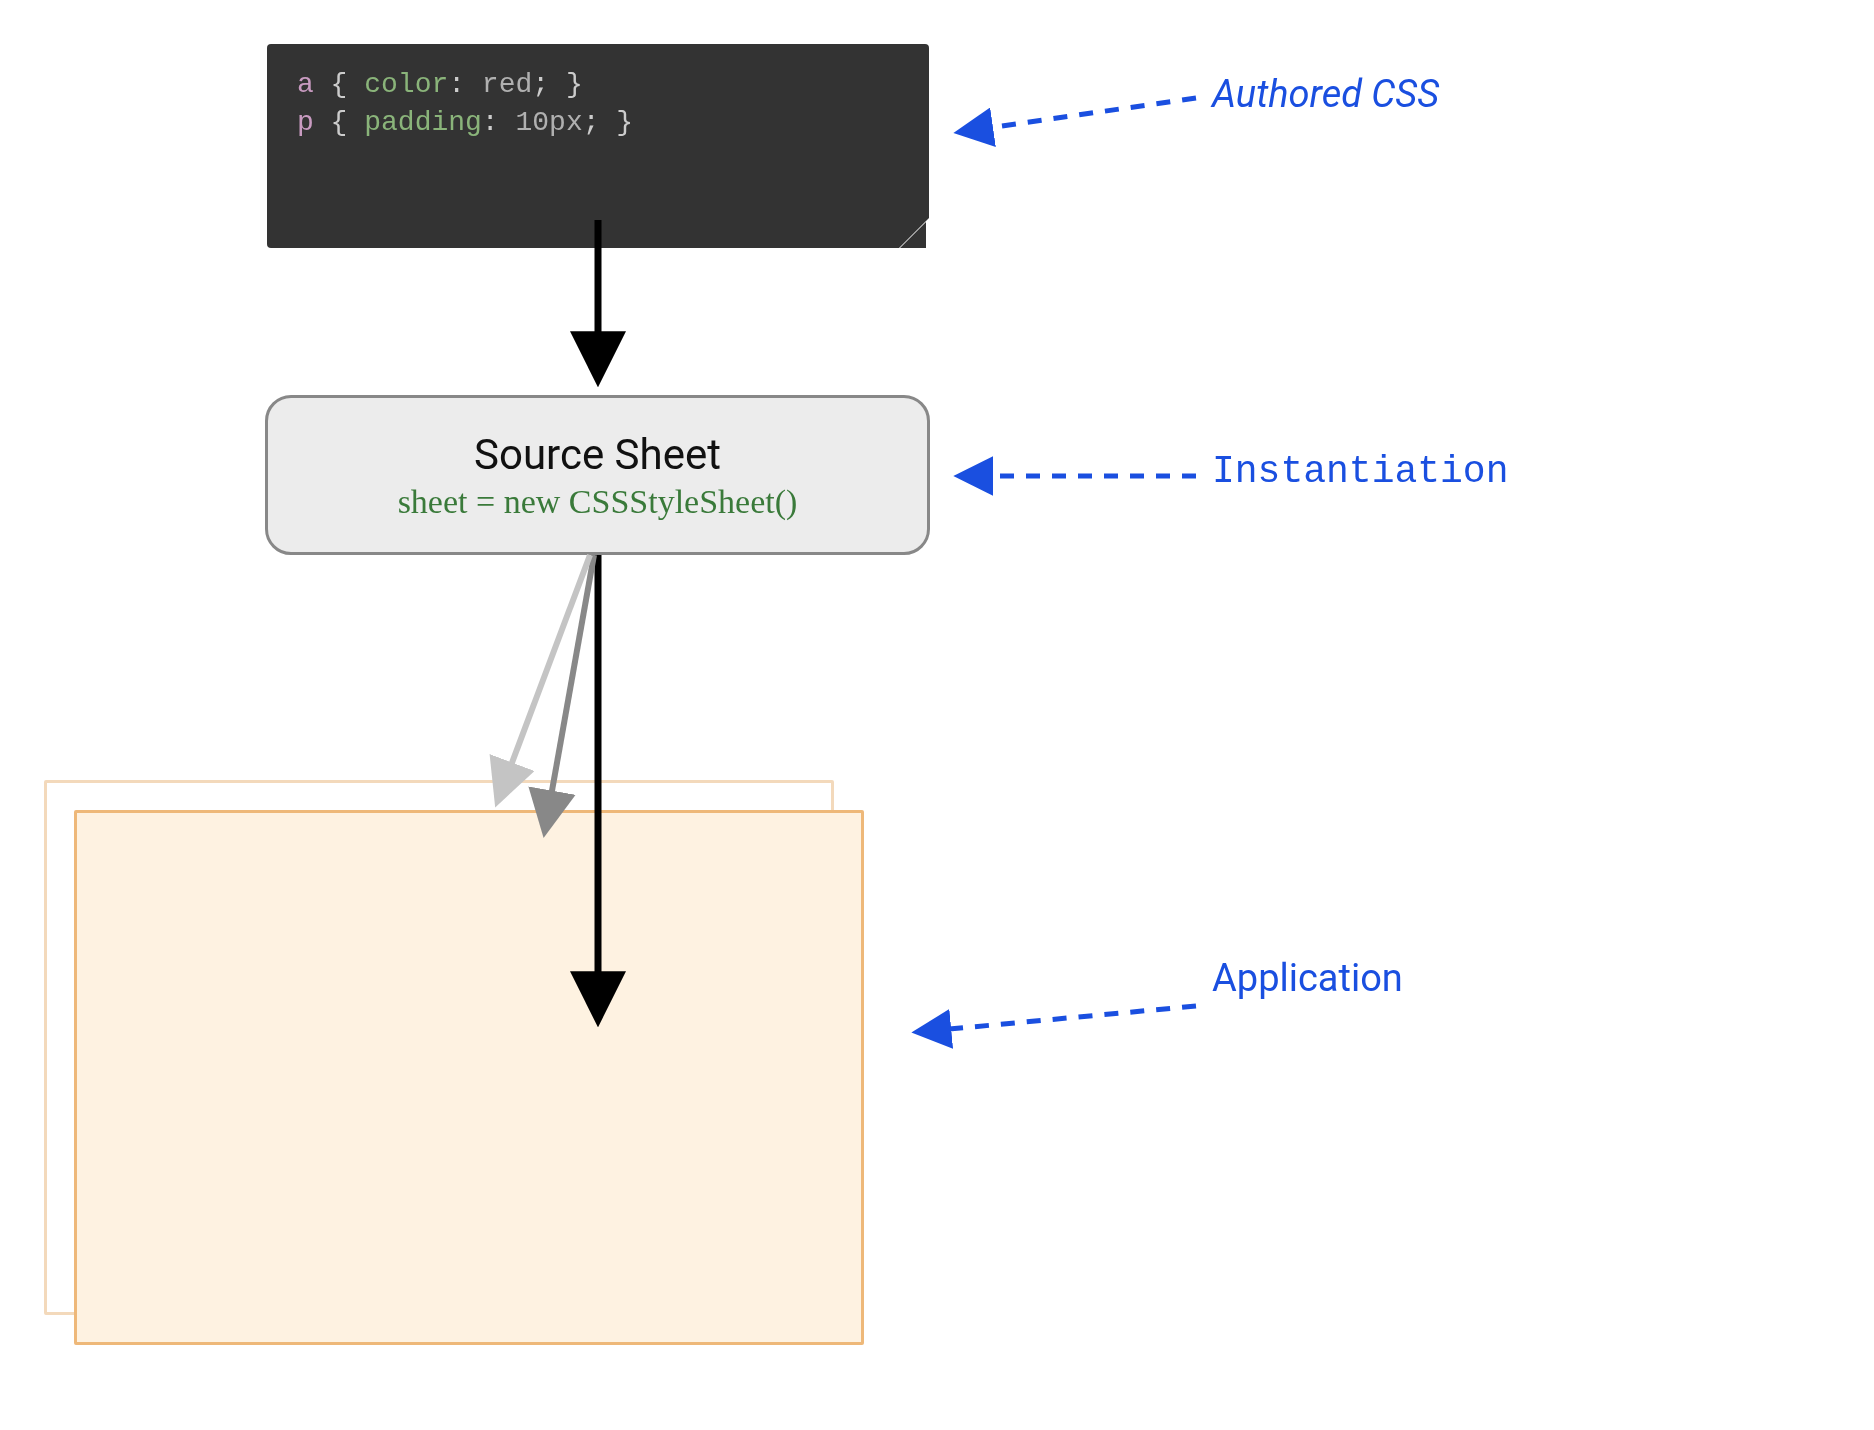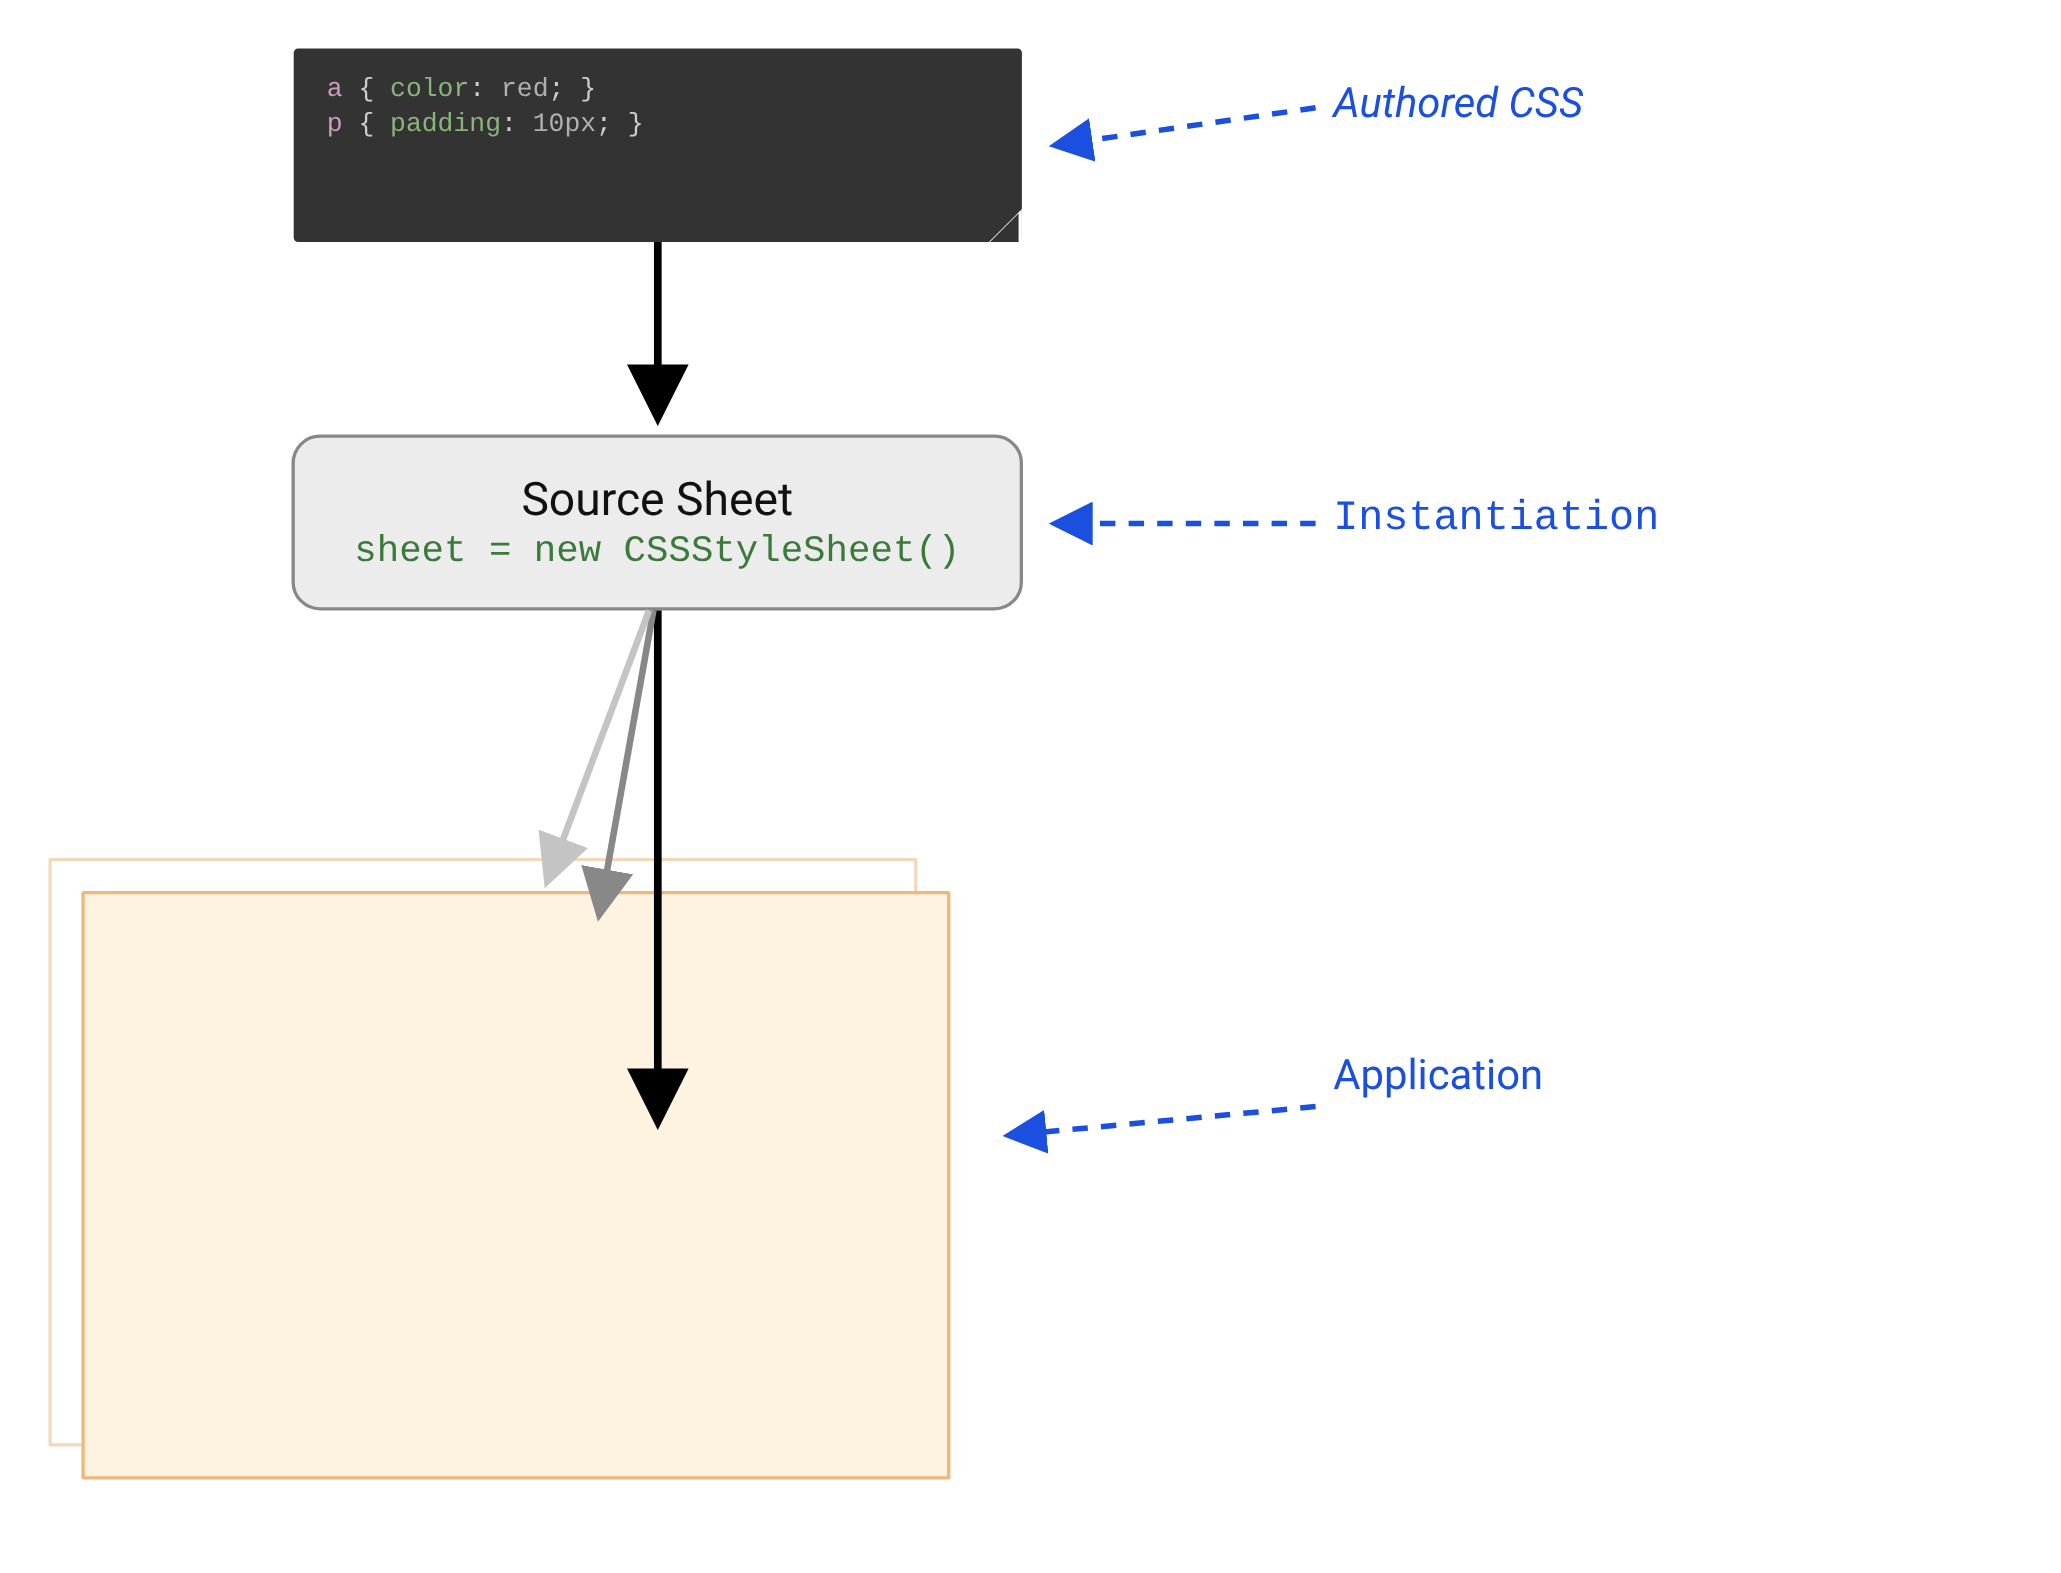--- a/index.html
+++ b/index.html
@@ -5,32 +5,32 @@
   * { box-sizing: border-box; }
   body {
     margin: 0;
     padding: 0;
     width: 1874px;
     height: 1430px;
     background: #ffffff;
     font-family: -apple-system, BlinkMacSystemFont, "Segoe UI", Roboto, Helvetica, Arial, sans-serif;
     position: relative;
   }
-  .mono { font-family: Liberation Mono, monospace; }
+  .mono { font-family: Liberation Serif, serif; }
 
   
   .code-block {
     position: absolute;
     left: 267px; top: 44px;
-    width: 662px; height: 176px;
+    width: 662px; height: 204px;
     background: #333333;
     border-radius: 4px;
     padding: 22px 30px;
     color: #cccccc;
-    font-size: 24px;
+    font-size: 28px;
     line-height: 1.35;
     font-family: "SFMono-Regular", Consolas, "Liberation Mono", Menlo, Courier, monospace;
     position: absolute;
   }
   .code-block .dog-ear {
     position: absolute;
     right: 0; bottom: 0;
     width: 0; height: 0;
     border-left: 30px solid transparent;
     border-bottom: 30px solid #ffffff;

